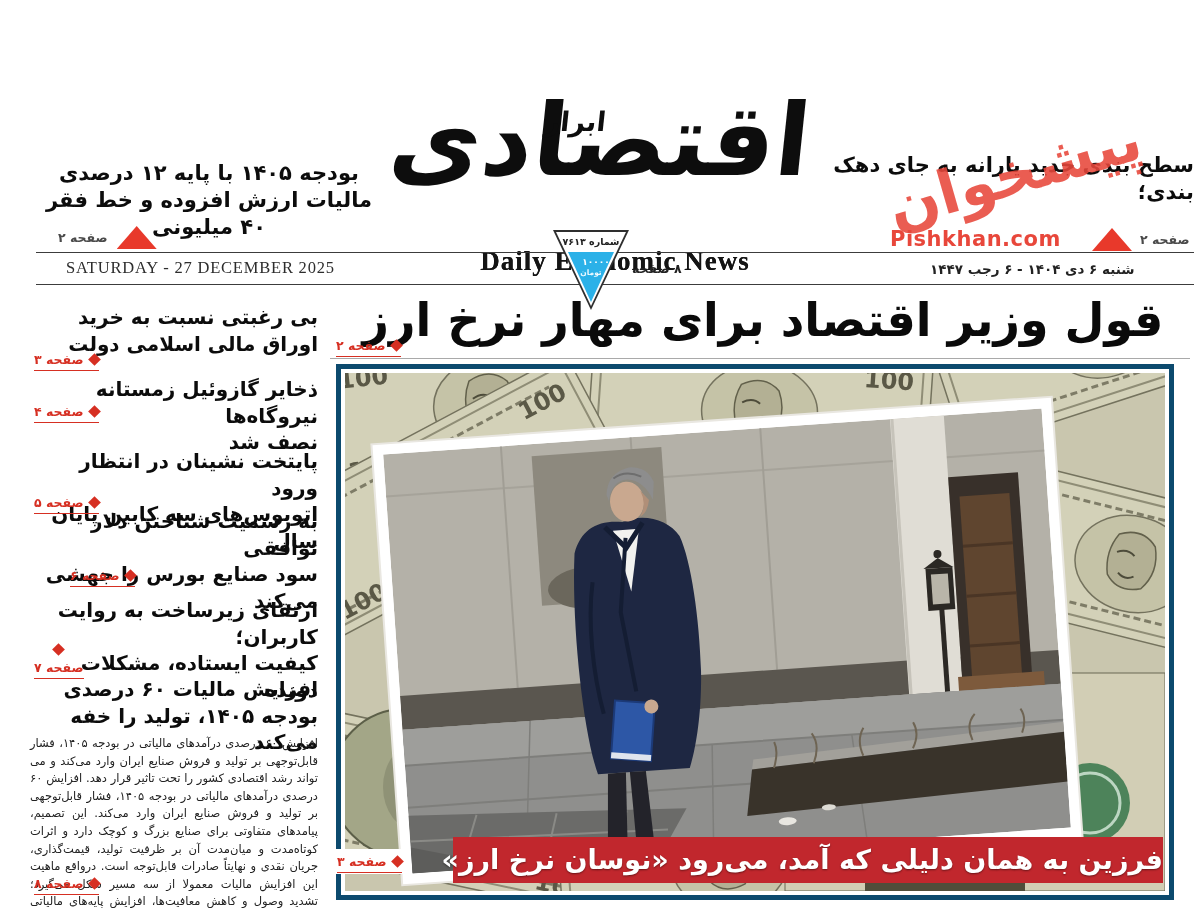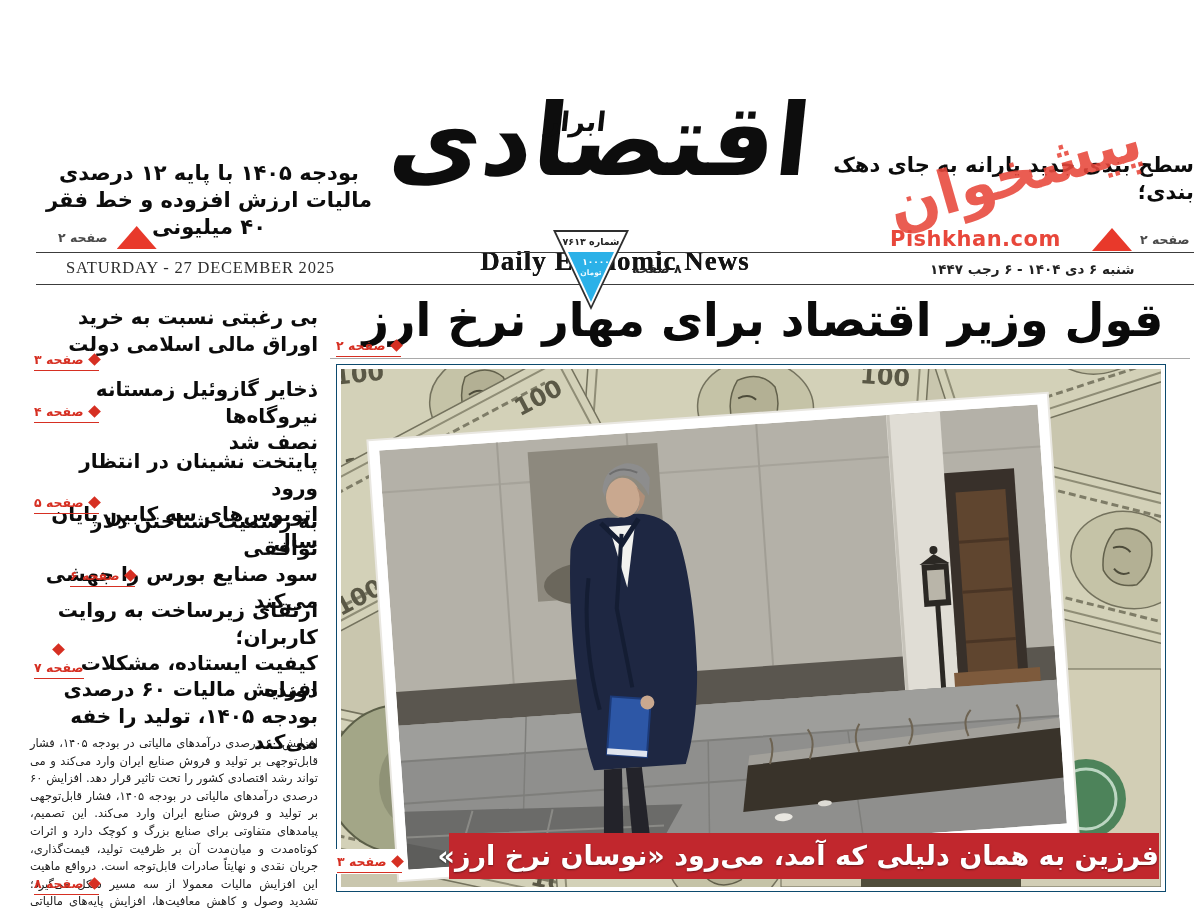--- a/index.html
+++ b/index.html
@@ -47,21 +47,21 @@
   .wm-site{font-size:21px;font-weight:bold;color:#e8473b;letter-spacing:.5px;}
   
   .lead-hl{font-weight:900;font-size:46px;line-height:1.25;color:#0a0a0a;
            text-align:center;}
   
   .side-head{font-weight:900;font-size:20px;line-height:26.5px;color:#0c0c0c;
              text-align:right;}
   .side-body{font-size:11.5px;line-height:17.6px;text-align:justify;color:#222;
              font-family:"DejaVu Sans",sans-serif;}
   
-  .photo-frame{border:1px solid #0c4a6e;background:#fff;padding:4px;}
+  .photo-frame{border:5px solid #0c4a6e;background:#fff;padding:4px;}
   .caption-bar{background:#c1272d;color:#fff;font-weight:900;font-size:27px;
                line-height:46px;text-align:center;white-space:nowrap;
                text-shadow:0 1px 2px rgba(0,0,0,.45);}
   .caption-mark-bg{background:#fff;padding:2px 4px 1px 4px;}
 </style>
 </head>
 <body>
 
 <div class="abs" style="left:420px;top:88px;width:390px;">
   <div class="logo-main rtl">اقتصادی</div>

